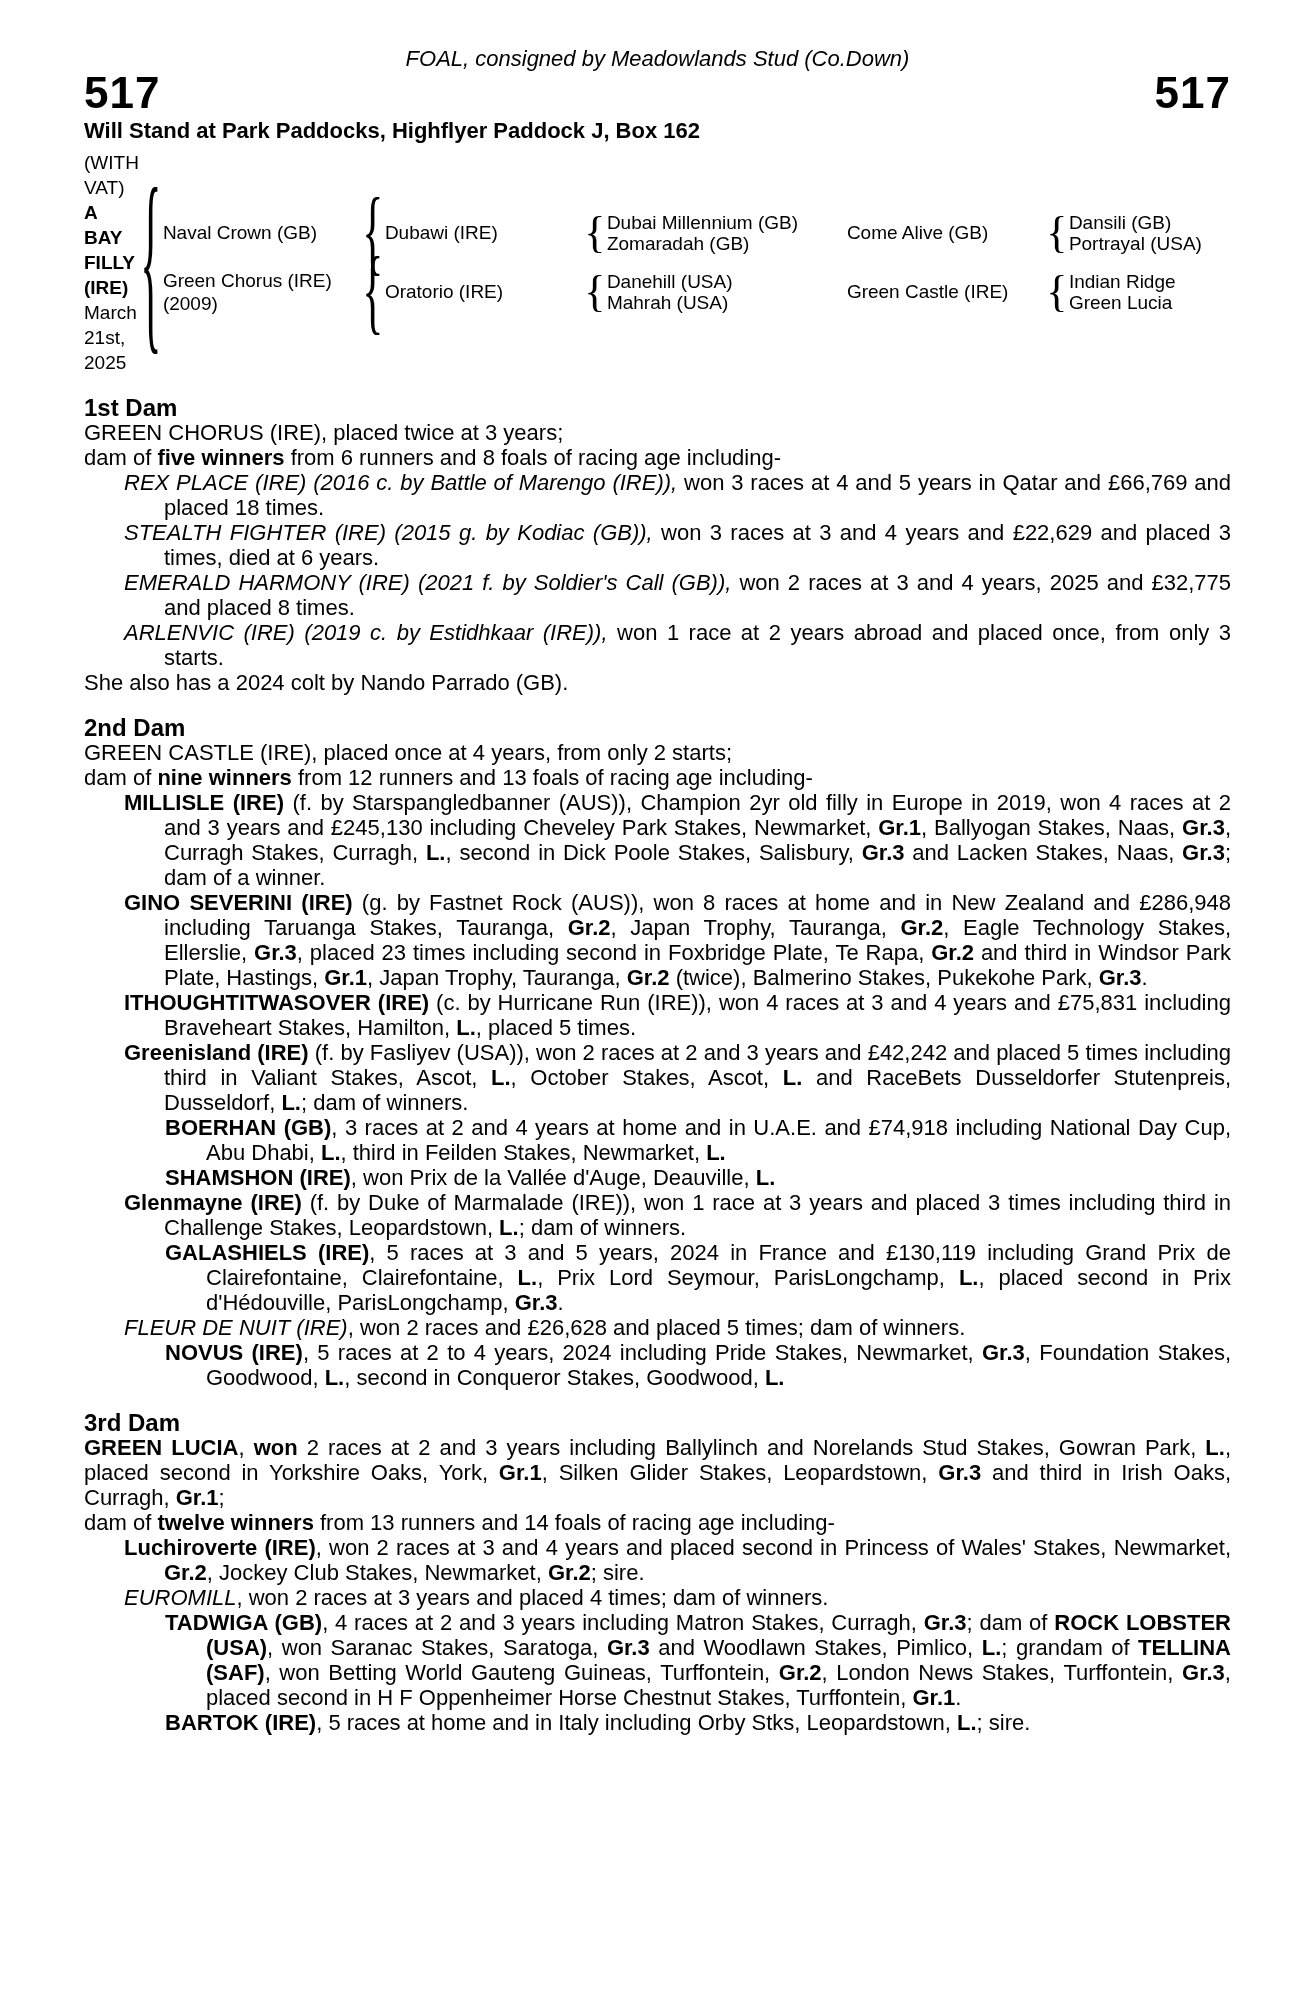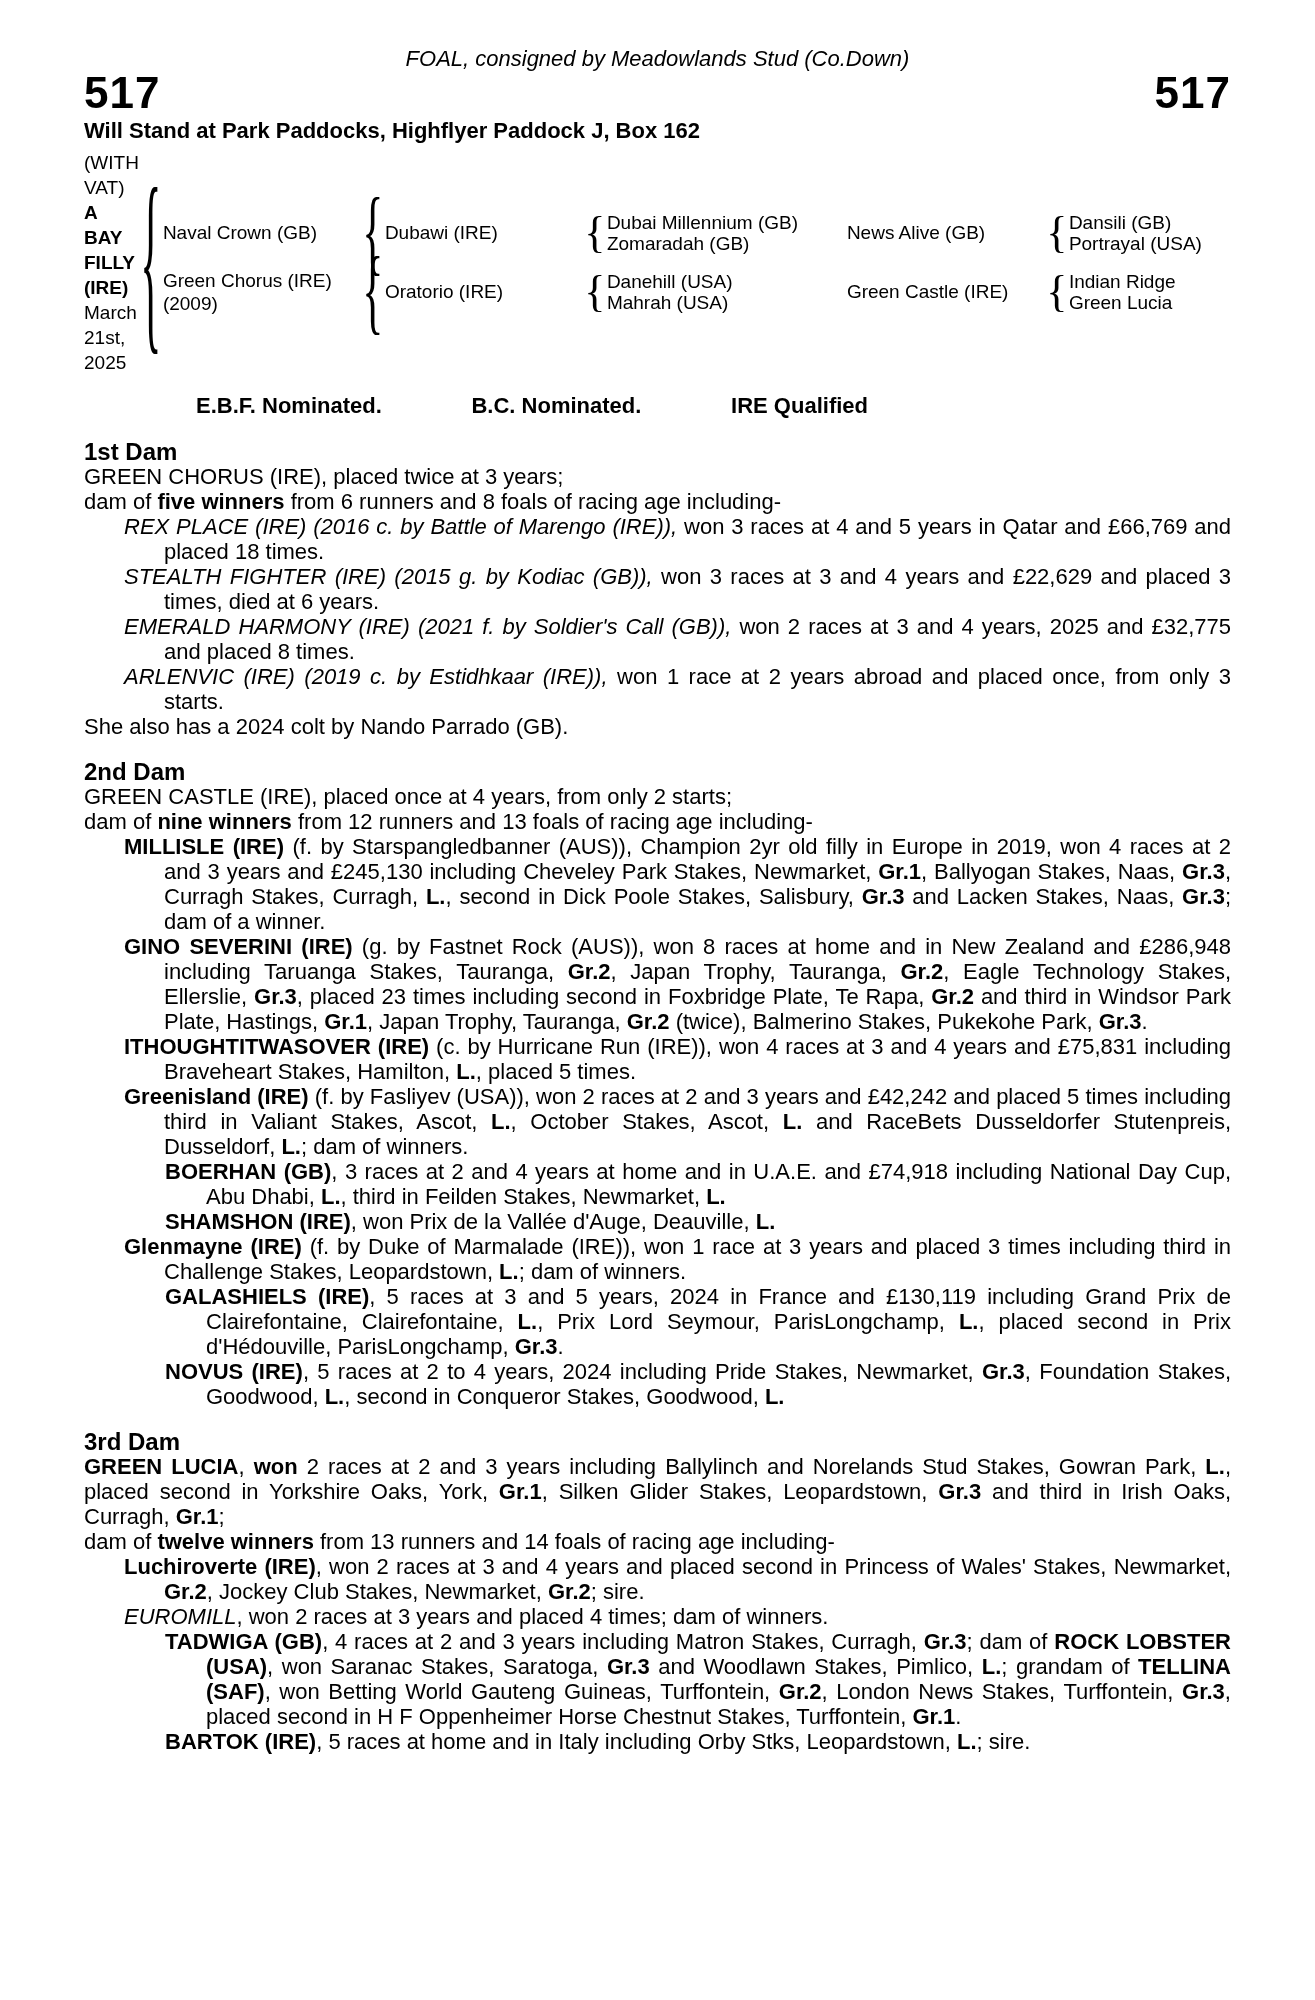--- a/index.html
+++ b/index.html
@@ -82,21 +82,21 @@
         <div class="gen2col">
           <div class="gen2item">
             <div class="gen2name">Dubawi (IRE)</div>
             <div class="brace b3">{</div>
             <div class="gen3col">
               <div class="gen3name">Dubai Millennium (GB)</div>
               <div class="gen3name">Zomaradah (GB)</div>
             </div>
           </div>
           <div class="gen2item">
-            <div class="gen2name">News Alive (GB)</div>
+            <div class="gen2name">Come Alive (GB)</div>
             <div class="brace b3">{</div>
             <div class="gen3col">
               <div class="gen3name">Dansili (GB)</div>
               <div class="gen3name">Portrayal (USA)</div>
             </div>
           </div>
         </div>
       </div>
 
       <div class="gen1item">
@@ -121,25 +121,20 @@
               <div class="gen3name">Indian Ridge</div>
               <div class="gen3name">Green Lucia</div>
             </div>
           </div>
         </div>
       </div>
 
     </div>
   </div>
 
-  <div class="noms">
-    <span>E.B.F. Nominated.</span>
-    <span>B.C. Nominated.</span>
-    <span>IRE Qualified</span>
-  </div>
 
   <div class="sections">
       <div class="section">
         <div class="sec-heading">1st Dam</div>
         <p class="para"><span>GREEN CHORUS (IRE), placed twice at 3 years;</span></p>
         <p class="para"><span>dam of </span><span class="b">five winners</span><span> from 6 runners and 8 foals of racing age including-</span></p>
         <p class="para ind1"><span class="i">REX PLACE (IRE) (2016 c. by Battle of Marengo (IRE)),</span><span> won 3 races at 4 and 5 years in Qatar and £66,769 and placed 18 times.</span></p>
         <p class="para ind1"><span class="i">STEALTH FIGHTER (IRE) (2015 g. by Kodiac (GB)),</span><span> won 3 races at 3 and 4 years and £22,629 and placed 3 times, died at 6 years.</span></p>
         <p class="para ind1"><span class="i">EMERALD HARMONY (IRE) (2021 f. by Soldier's Call (GB)),</span><span> won 2 races at 3 and 4 years, 2025 and £32,775 and placed 8 times.</span></p>
         <p class="para ind1"><span class="i">ARLENVIC (IRE) (2019 c. by Estidhkaar (IRE)),</span><span> won 1 race at 2 years abroad and placed once, from only 3 starts.</span></p>
@@ -150,20 +145,21 @@
         <p class="para"><span>GREEN CASTLE (IRE), placed once at 4 years, from only 2 starts;</span></p>
         <p class="para"><span>dam of </span><span class="b">nine winners</span><span> from 12 runners and 13 foals of racing age including-</span></p>
         <p class="para ind1"><span class="b">MILLISLE (IRE) </span><span>(f. by Starspangledbanner (AUS)), Champion 2yr old filly in Europe in 2019, won 4 races at 2 and 3 years and £245,130 including Cheveley Park Stakes, Newmarket, </span><span class="b">Gr.1</span><span>, Ballyogan Stakes, Naas, </span><span class="b">Gr.3</span><span>, Curragh Stakes, Curragh, </span><span class="b">L.</span><span>, second in Dick Poole Stakes, Salisbury, </span><span class="b">Gr.3</span><span> and Lacken Stakes, Naas, </span><span class="b">Gr.3</span><span>; dam of a winner.</span></p>
         <p class="para ind1"><span class="b">GINO SEVERINI (IRE) </span><span>(g. by Fastnet Rock (AUS)), won 8 races at home and in New Zealand and £286,948 including Taruanga Stakes, Tauranga, </span><span class="b">Gr.2</span><span>, Japan Trophy, Tauranga, </span><span class="b">Gr.2</span><span>, Eagle Technology Stakes, Ellerslie, </span><span class="b">Gr.3</span><span>, placed 23 times including second in Foxbridge Plate, Te Rapa, </span><span class="b">Gr.2</span><span> and third in Windsor Park Plate, Hastings, </span><span class="b">Gr.1</span><span>, Japan Trophy, Tauranga, </span><span class="b">Gr.2</span><span> (twice), Balmerino Stakes, Pukekohe Park, </span><span class="b">Gr.3</span><span>.</span></p>
         <p class="para ind1"><span class="b">ITHOUGHTITWASOVER (IRE) </span><span>(c. by Hurricane Run (IRE)), won 4 races at 3 and 4 years and £75,831 including Braveheart Stakes, Hamilton, </span><span class="b">L.</span><span>, placed 5 times.</span></p>
         <p class="para ind1"><span class="b">Greenisland (IRE) </span><span>(f. by Fasliyev (USA)), won 2 races at 2 and 3 years and £42,242 and placed 5 times including third in Valiant Stakes, Ascot, </span><span class="b">L.</span><span>, October Stakes, Ascot, </span><span class="b">L.</span><span> and RaceBets Dusseldorfer Stutenpreis, Dusseldorf, </span><span class="b">L.</span><span>; dam of winners.</span></p>
         <p class="para ind2"><span class="b">BOERHAN (GB)</span><span>, 3 races at 2 and 4 years at home and in U.A.E. and £74,918 including National Day Cup, Abu Dhabi, </span><span class="b">L.</span><span>, third in Feilden Stakes, Newmarket, </span><span class="b">L.</span></p>
         <p class="para ind2"><span class="b">SHAMSHON (IRE)</span><span>, won Prix de la Vallée d'Auge, Deauville, </span><span class="b">L.</span></p>
         <p class="para ind1"><span class="b">Glenmayne (IRE) </span><span>(f. by Duke of Marmalade (IRE)), won 1 race at 3 years and placed 3 times including third in Challenge Stakes, Leopardstown, </span><span class="b">L.</span><span>; dam of winners.</span></p>
         <p class="para ind2"><span class="b">GALASHIELS (IRE)</span><span>, 5 races at 3 and 5 years, 2024 in France and £130,119 including Grand Prix de Clairefontaine, Clairefontaine, </span><span class="b">L.</span><span>, Prix Lord Seymour, ParisLongchamp, </span><span class="b">L.</span><span>, placed second in Prix d'Hédouville, ParisLongchamp, </span><span class="b">Gr.3</span><span>.</span></p>
+        <p class="para ind1"><span class="i">FLEUR DE NUIT (IRE)</span><span>, won 2 races and £26,628 and placed 5 times; dam of winners.</span></p>
         <p class="para ind2"><span class="b">NOVUS (IRE)</span><span>, 5 races at 2 to 4 years, 2024 including Pride Stakes, Newmarket, </span><span class="b">Gr.3</span><span>, Foundation Stakes, Goodwood, </span><span class="b">L.</span><span>, second in Conqueror Stakes, Goodwood, </span><span class="b">L.</span></p>
       </div>
       <div class="section">
         <div class="sec-heading">3rd Dam</div>
         <p class="para"><span class="b">GREEN LUCIA</span><span>, </span><span class="b">won</span><span> 2 races at 2 and 3 years including Ballylinch and Norelands Stud Stakes, Gowran Park, </span><span class="b">L.</span><span>, placed second in Yorkshire Oaks, York, </span><span class="b">Gr.1</span><span>, Silken Glider Stakes, Leopardstown, </span><span class="b">Gr.3</span><span> and third in Irish Oaks, Curragh, </span><span class="b">Gr.1</span><span>;</span></p>
         <p class="para"><span>dam of </span><span class="b">twelve winners</span><span> from 13 runners and 14 foals of racing age including-</span></p>
         <p class="para ind1"><span class="b">Luchiroverte (IRE)</span><span>, won 2 races at 3 and 4 years and placed second in Princess of Wales' Stakes, Newmarket, </span><span class="b">Gr.2</span><span>, Jockey Club Stakes, Newmarket, </span><span class="b">Gr.2</span><span>; sire.</span></p>
         <p class="para ind1"><span class="i">EUROMILL</span><span>, won 2 races at 3 years and placed 4 times; dam of winners.</span></p>
         <p class="para ind2"><span class="b">TADWIGA (GB)</span><span>, 4 races at 2 and 3 years including Matron Stakes, Curragh, </span><span class="b">Gr.3</span><span>; dam of </span><span class="b">ROCK LOBSTER (USA)</span><span>, won Saranac Stakes, Saratoga, </span><span class="b">Gr.3</span><span> and Woodlawn Stakes, Pimlico, </span><span class="b">L.</span><span>; grandam of </span><span class="b">TELLINA (SAF)</span><span>, won Betting World Gauteng Guineas, Turffontein, </span><span class="b">Gr.2</span><span>, London News Stakes, Turffontein, </span><span class="b">Gr.3</span><span>, placed second in H F Oppenheimer Horse Chestnut Stakes, Turffontein, </span><span class="b">Gr.1</span><span>.</span></p>
         <p class="para ind2"><span class="b">BARTOK (IRE)</span><span>, 5 races at home and in Italy including Orby Stks, Leopardstown, </span><span class="b">L.</span><span>; sire.</span></p>

